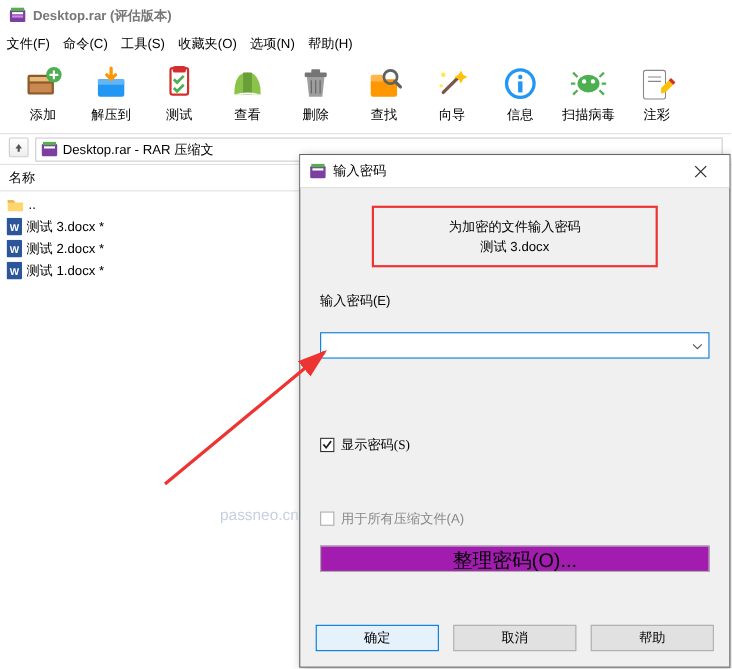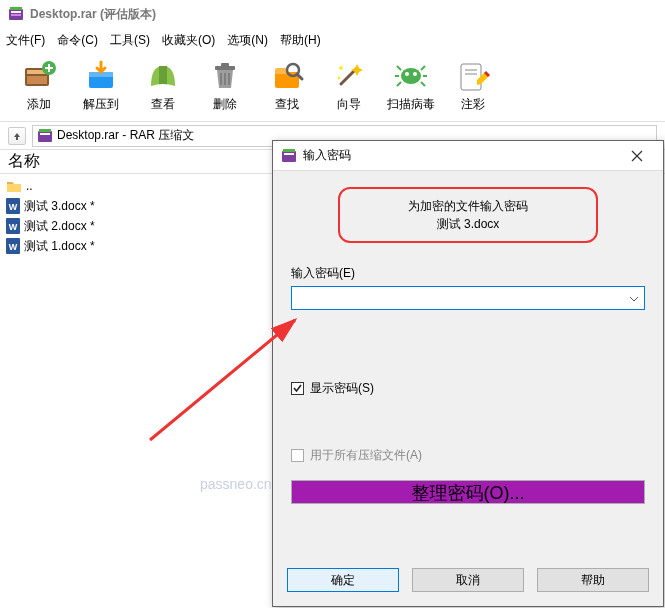--- a/index.html
+++ b/index.html
@@ -14,62 +14,62 @@
   .menubar { display: flex; padding: 2px 6px; height: 24px; align-items: center; }
   .menu-item { margin-right: 12px; font-size: 12px; cursor: default; }
   
   
   .toolbar { display: flex; padding: 4px 8px 6px; border-bottom: 1px solid #e0e0e0; }
   .tool-btn { display: flex; flex-direction: column; align-items: center; width: 62px; cursor: default; padding: 2px; }
   .tool-icon { width: 36px; height: 36px; display: flex; align-items: center; justify-content: center; }
   .tool-label { font-size: 12px; margin-top: 2px; }
   
   
-  .pathbar { display: flex; align-items: center; padding: 3px 8px; border-bottom: 1px solid #e0e0e0; height: 28px; }
+  .pathbar { display: flex; padding: 3px 8px; border-bottom: 1px solid #e0e0e0; height: 28px; }
   .up-btn { width: 18px; height: 18px; display: flex; align-items: center; justify-content: center; margin-right: 6px; border: 1px solid #ccc; background: linear-gradient(#fff,#eee); border-radius: 2px; cursor: default; }
   .path-field { flex: 1; display: flex; align-items: center; border: 1px solid #ccc; height: 22px; padding: 0 4px; background: #fff; }
   .path-icon { width: 16px; height: 16px; margin-right: 4px; }
   
   
   .list-area { }
   .list-header { display: flex; border-bottom: 1px solid #e0e0e0; height: 24px; align-items: center; padding-left: 8px; background: #fff; }
-  .col-name { font-size: 16px; }
+  .col-name { font-size: 12px; }
   .list-body { padding: 2px 6px; }
   .row { display: flex; align-items: center; height: 20px; }
   .row-icon-folder { width: 16px; height: 14px; margin-right: 4px; }
   .row-icon-doc { width: 14px; height: 16px; margin-right: 4px; }
   .row span { font-size: 12px; }
   
   
   .dialog { position: absolute; top: 140px; left: 272px; width: 392px; height: 467px; background: #f0f0f0; border: 1px solid #646464; box-shadow: 2px 2px 8px rgba(0,0,0,.3); display: flex; flex-direction: column; }
   .dlg-title { display: flex; align-items: center; height: 30px; background: #fff; padding: 0 8px; border-bottom: 1px solid #ddd; }
   .dlg-icon { width: 16px; height: 16px; margin-right: 6px; }
   .dlg-close { width: 36px; height: 28px; display: flex; align-items: center; justify-content: center; cursor: default; font-size: 16px; }
   .dlg-body { flex: 1; padding: 16px 18px 0; position: relative; }
-  .red-box { border: 2px solid #e33; border-radius: 12px; margin: 0 auto 22px; padding: 8px 14px; text-align: center; width: 260px; }
+  .red-box { border: 2px solid #e33; border-radius: 0; margin: 0 auto 22px; padding: 8px 14px; text-align: center; width: 260px; }
   .red-box div { font-size: 12px; line-height: 18px; }
-  .field-label { font-size: 12px; margin-bottom: 4px; }
+  .field-label { font-size: 12px; margin-bottom: 20px; }
   .pw-input { width: 100%; height: 24px; border: 1px solid #0078d7; padding: 2px 22px 2px 4px; font-size: 12px; outline: none; }
   .pw-wrap { position: relative; }
   .dd-arrow { position: absolute; right: 6px; top: 5px; pointer-events: none; }
-  .chk-row { display: flex; align-items: center; margin-top: 70px; }
+  .chk-row { display: flex; align-items: center; margin-top: 70px; font-family: Liberation Serif, serif; }
   .chk-row2 { display: flex; align-items: center; margin-top: 50px; }
   .chk { width: 13px; height: 13px; border: 1px solid #333; margin-right: 6px; display: inline-flex; align-items: center; justify-content: center; background: #fff; }
   .chk.disabled { border-color: #aaa; }
   .chk svg { display: block; }
   .organize-btn { width: 100%; height: 24px; border: 1px solid #adadad; background: #a21caf; margin-top: 16px; cursor: default; font-size: 18px; }
   .dlg-buttons { display: flex; justify-content: space-between; padding: 12px 14px 14px; }
   .btn { width: 112px; height: 24px; border: 1px solid #adadad; background: #e1e1e1; cursor: default; font-size: 12px; }
   .btn.primary { border-color: #0078d7; background: #e5f1fb; }
   
   
   .arrow-svg { position: absolute; top: 270px; left: 140px; pointer-events: none; }
   
   
-  .watermark { position: absolute; top: 460px; left: 200px; color: #c7cfe2; font-size: 14px; margin-top: 16px; }
+  .watermark { position: absolute; top: 460px; left: 200px; color: #c7cfe2; font-size: 14px; }
   .disabled-text { color: #888; }
 </style>
 </head>
 <body>
 
 <div class="titlebar">
   <span class="app-icon">
     <svg viewBox="0 0 16 16">
         <rect x="1" y="3" width="14" height="11" rx="1" fill="#7b3fa0"></rect>
         <rect x="3" y="5" width="10" height="2" fill="#fff"></rect>
@@ -108,20 +108,31 @@
           <rect x="6" y="14" width="24" height="16" rx="2" fill="#2196f3"></rect>
           <rect x="6" y="14" width="24" height="5" fill="#64b5f6"></rect>
           <path d="M18 4v10M14 10l4 4 4-4" stroke="#ff9800" stroke-width="3" fill="none" stroke-linecap="round"></path>
         </svg>
       </span>
     <span class="tool-label">解压到</span>
   </div>
   <div class="tool-btn">
     <span class="tool-icon">
         <svg viewBox="0 0 36 36">
+          <rect x="10" y="4" width="16" height="24" rx="2" fill="#fff" stroke="#d32f2f" stroke-width="2"></rect>
+          <rect x="12" y="2" width="12" height="6" rx="2" fill="#d32f2f"></rect>
+          <path d="M13 14l3 3 6-6" stroke="#4caf50" stroke-width="2.5" fill="none"></path>
+          <path d="M13 22l3 3 6-6" stroke="#4caf50" stroke-width="2.5" fill="none"></path>
+        </svg>
+      </span>
+    <span class="tool-label">测试</span>
+  </div>
+  <div class="tool-btn">
+    <span class="tool-icon">
+        <svg viewBox="0 0 36 36">
           <path d="M6 28 Q6 8 18 8 Q30 8 30 28 Z" fill="#8bc34a"></path>
           <rect x="14" y="8" width="8" height="20" fill="#689f38"></rect>
           <path d="M6 28 Q18 24 30 28" fill="#fff"></path>
         </svg>
       </span>
     <span class="tool-label">查看</span>
   </div>
   <div class="tool-btn">
     <span class="tool-icon">
         <svg viewBox="0 0 36 36">
@@ -149,20 +160,31 @@
   <div class="tool-btn">
     <span class="tool-icon">
         <svg viewBox="0 0 36 36">
           <line x1="10" y1="26" x2="26" y2="10" stroke="#795548" stroke-width="3" stroke-linecap="round"></line>
           <path d="M26 6l2 4 4 2-4 2-2 4-2-4-4-2 4-2z" fill="#ffc107"></path>
           <circle cx="10" cy="10" r="2" fill="#ffeb3b"></circle>
           <circle cx="8" cy="20" r="1.5" fill="#ffeb3b"></circle>
         </svg>
       </span>
     <span class="tool-label">向导</span>
+  </div>
+  <div class="tool-btn">
+    <span class="tool-icon">
+        <svg viewBox="0 0 36 36">
+          <circle cx="18" cy="18" r="14" fill="#2196f3"></circle>
+          <circle cx="18" cy="18" r="11" fill="#fff"></circle>
+          <circle cx="18" cy="12" r="2" fill="#2196f3"></circle>
+          <rect x="16" y="16" width="4" height="10" fill="#2196f3"></rect>
+        </svg>
+      </span>
+    <span class="tool-label">信息</span>
   </div>
   <div class="tool-btn">
     <span class="tool-icon">
         <svg viewBox="0 0 36 36">
           <ellipse cx="18" cy="18" rx="10" ry="8" fill="#4caf50"></ellipse>
           <circle cx="14" cy="16" r="2" fill="#fff"></circle>
           <circle cx="22" cy="16" r="2" fill="#fff"></circle>
           <line x1="8" y1="12" x2="4" y2="8" stroke="#4caf50" stroke-width="2"></line>
           <line x1="28" y1="12" x2="32" y2="8" stroke="#4caf50" stroke-width="2"></line>
           <line x1="8" y1="24" x2="4" y2="28" stroke="#4caf50" stroke-width="2"></line>

